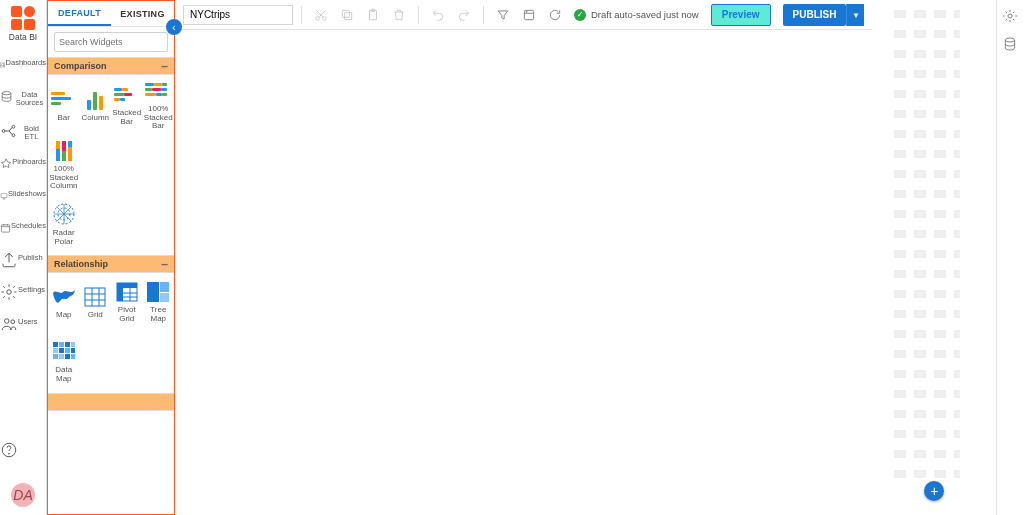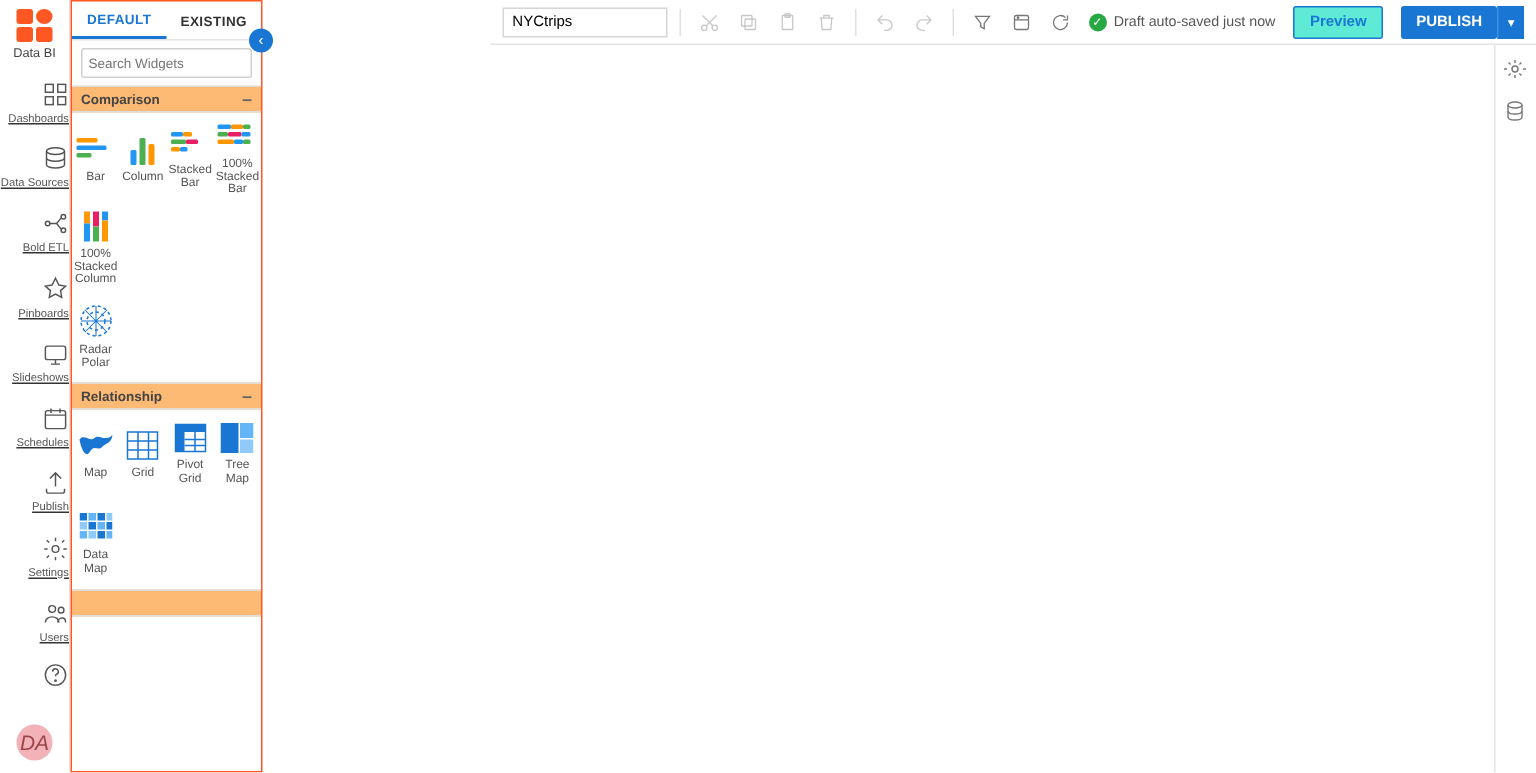--- a/index.html
+++ b/index.html
@@ -14,23 +14,22 @@
   }
   .logo {
     width: 24px; height: 24px; margin-bottom: 2px;
     display: grid; grid-template-columns: 1fr 1fr; grid-template-rows: 1fr 1fr; gap: 2px;
   }
   .logo span { background: #ff5722; border-radius: 2px; }
   .logo span:nth-child(2){ border-radius: 50%; }
   .nav-title { font-size: 8.5px; color:#444; margin-bottom: 8px;}
   .nav-item {
     width: 100%; padding: 6px 0 8px 0;
-    display:flex; flex-direction:column; align-items:flex-end;
+    display:flex; flex-direction:row; align-items:flex-start;
     cursor:pointer;
-    text-decoration:underline;
   }
   .nav-item svg { width:18px; height:18px; stroke:#555; fill:none; stroke-width:1.3;}
   .nav-item-label{ font-size:7.5px; color:#555; margin-top:3px; text-align:center; line-height:1.1;}
   .nav-spacer{ flex:1; }
   .nav-bottom{ width:100%; display:flex; flex-direction:column; align-items:center; padding-bottom:8px;}
   .avatar{
     width:24px; height:24px; border-radius:50%;
     background:#f3b2b8; color:#9c454d; font-size:14px;
     display:flex; align-items:center; justify-content:center; margin-top:20px;font-style:italic;
   }
@@ -67,21 +66,21 @@
   .widget-grid{ display:grid; grid-template-columns:1fr 1fr 1fr 1fr; }
   .widget-cell{
     height:60px; display:flex; flex-direction:column; align-items:center; justify-content:center;
     cursor:pointer;
   }
   .widget-cell.single{ grid-column:1; }
   .widget-icon{ width:26px; height:22px; display:flex; align-items:flex-end; justify-content:center; gap:2px;}
   .widget-label{ font-size:8px; color:#555; text-align:center; margin-top:4px; line-height:1.1; max-width:54px;}
 
   
-  .main{ flex:1; display:flex; flex-direction:column; position:relative;align-items:flex-end;}
+  .main{ flex:1; display:flex; flex-direction:row; position:relative;}
   .topbar{
     height:30px; border-bottom:1px solid #e4e4e4;
     display:flex; align-items:center; padding:0 8px; gap:4px;
   }
   .title-input{
     width:110px; height:20px; border:1px solid #d6d6d6; padding: 0 6px;
     font-size:10px; outline:none;
   }
   .tb-sep{ width:1px; height:18px; background:#e0e0e0; margin:0 4px;}
   .tb-btn{

